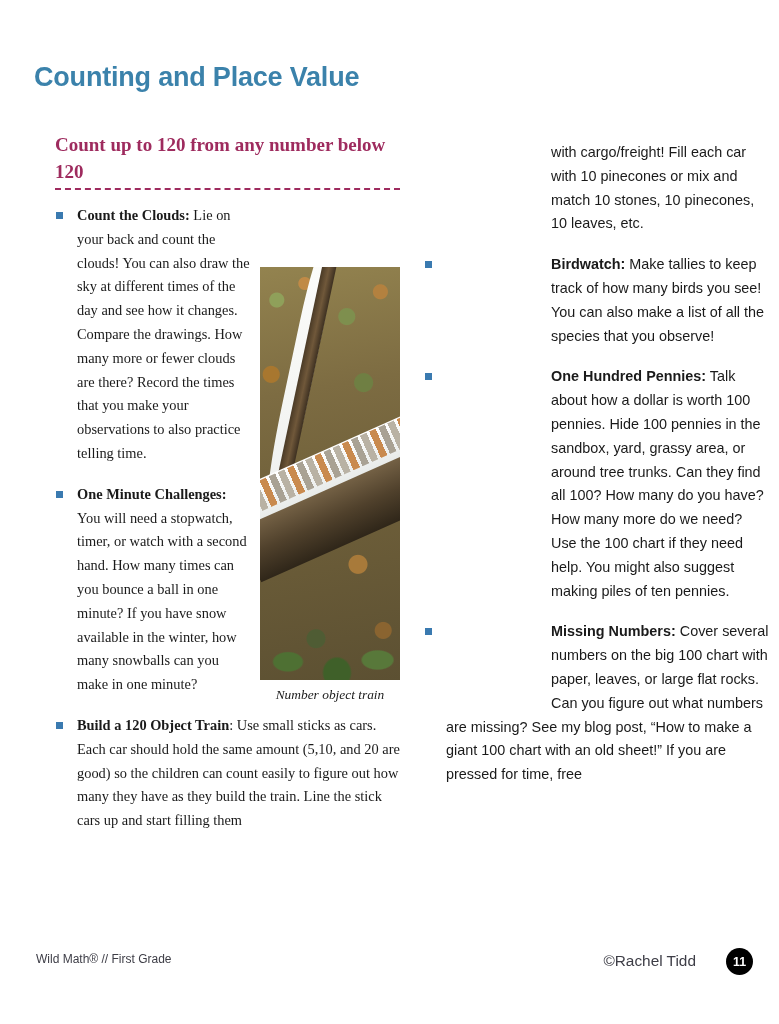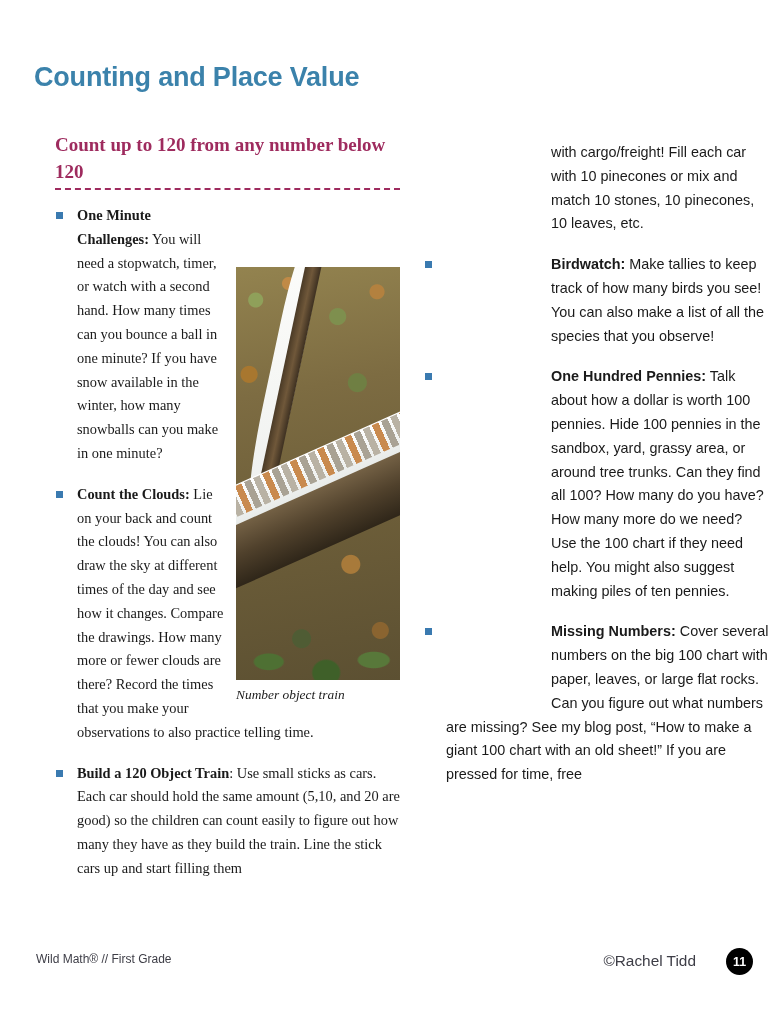--- a/index.html
+++ b/index.html
@@ -74,22 +74,23 @@
     width: 7px;
     height: 7px;
     background: #3a7ab0;
   }
   .lead { font-weight: bold; }
   .cont { padding-left: 22px; margin-bottom: 17px; }
 
   
   .photo-wrap {
     float: right;
-    width: 164px;
+    width: 140px;
     margin: 63px 0 4px 10px;
+    text-align: center;
   }
   .photo-wrap.right-col {
     float: left;
     width: 119px;
     margin: 0 10px 4px -2px;
   }
   .photo {
     width: 100%;
     height: 413px;
     position: relative;
@@ -228,26 +229,26 @@
         <div class="ph-log-b"></div>
         <div class="ph-snow-b"></div>
         <div class="ph-stones"></div>
         <div class="ph-green"></div>
       </div>
       <div class="caption">Number object train</div>
     </div>
 
     <div class="bullet">
       <span class="sq"></span>
+      <span class="lead">Count the Clouds:</span><span> Lie on your back and count the clouds! You can also draw the sky at different times of the day and see how it changes. Compare the drawings. How many more or fewer clouds are there? Record the times that you make your observations to also practice telling time.</span>
+    </div>
+
+    <div class="bullet">
+      <span class="sq"></span>
       <span class="lead">One Minute Challenges:</span><span> You will need a stopwatch, timer, or watch with a second hand. How many times can you bounce a ball in one minute? If you have snow available in the winter, how many snowballs can you make in one minute?</span>
-    </div>
-
-    <div class="bullet">
-      <span class="sq"></span>
-      <span class="lead">Count the Clouds:</span><span> Lie on your back and count the clouds! You can also draw the sky at different times of the day and see how it changes. Compare the drawings. How many more or fewer clouds are there? Record the times that you make your observations to also practice telling time.</span>
     </div>
 
     <div class="bullet">
       <span class="sq"></span>
       <span class="lead">Build a 120 Object Train</span><span>: Use small sticks as cars. Each car should hold the same amount (5,10, and 20 are good) so the children can count easily to figure out how many they have as they build the train. Line the stick cars up and start filling them</span>
     </div>
 
   </div>
 
   <div class="col col-right">

